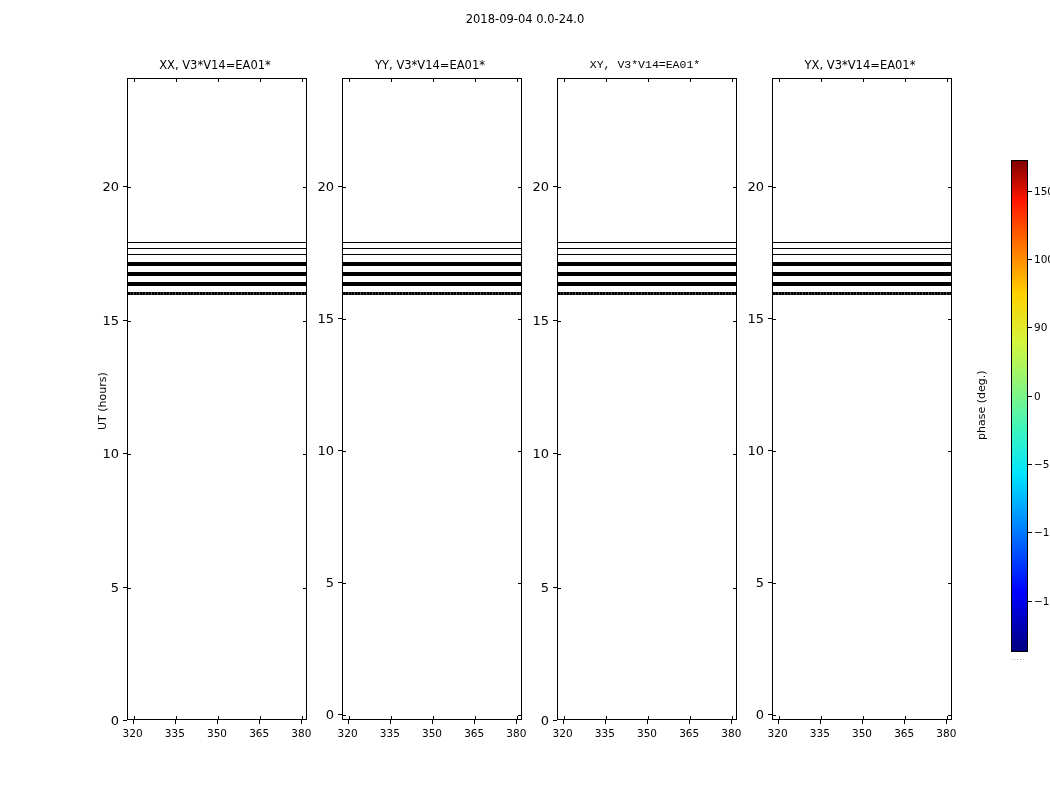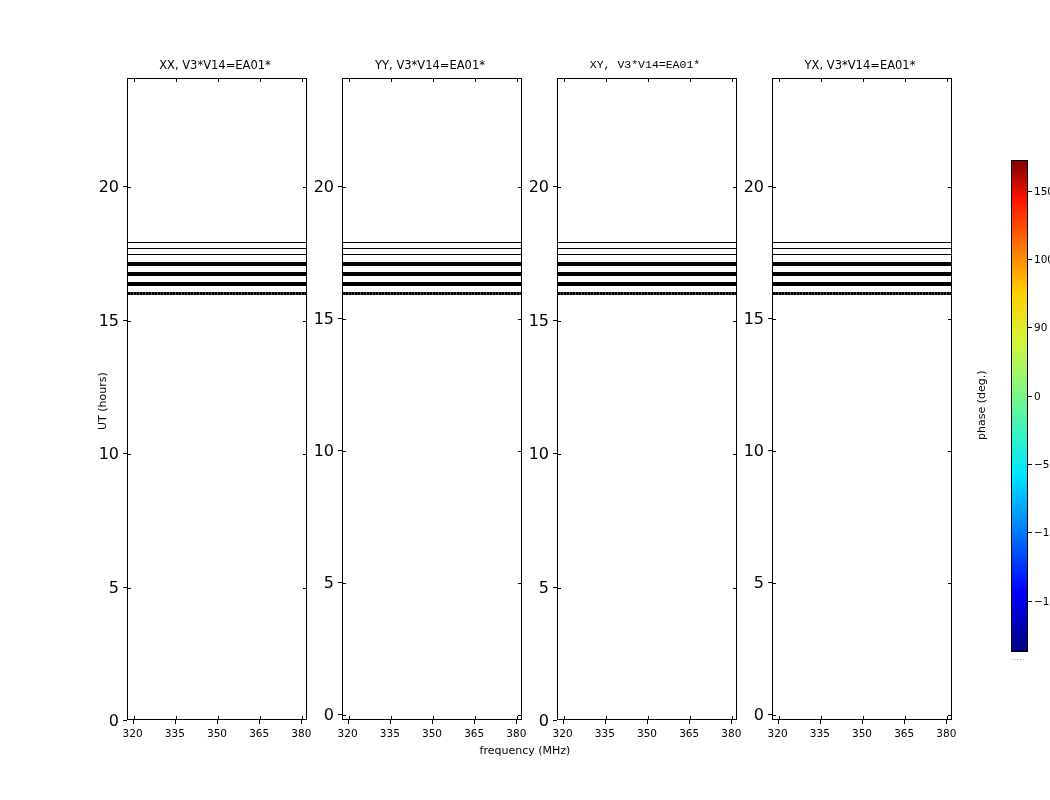--- a/index.html
+++ b/index.html
@@ -78,21 +78,21 @@
   }
   .ytick-right {
     position: absolute;
     right: 0px;
     width: 3px;
     height: 1px;
     background: #000;
   }
   .ylabel-txt {
     position: absolute;
-    font-size: 16px;
+    font-size: 13px;
     text-align: right;
     transform: translateY(-50%);
     white-space: nowrap;
   }
   .xtick {
     position: absolute;
     bottom: -4px;
     width: 1px;
     height: 4px;
     background: #000;
@@ -181,20 +181,21 @@
     font-size: 6px;
     color: #555;
     letter-spacing: 1px;
   }
 </style>
 </head>
 <body>
 
 <div id="figure">
 
+  <div class="suptitle">2018-09-04 0.0-24.0</div>
 
   <div class="panel-title" style="left:125px;">XX, V3*V14=EA01*</div>
   <div class="panel-title" style="left:340px;">YY, V3*V14=EA01*</div>
   <div class="panel-title" style="left:555px;font-family:Liberation Mono, monospace;">XY, V3*V14=EA01*</div>
   <div class="panel-title" style="left:770px;">YX, V3*V14=EA01*</div>
 
   <div class="panel" style="left:127px; width:180px;">
     <div class="band thin" style="top:163px;"></div>
     <div class="band thin" style="top:169px;"></div>
     <div class="band thin" style="top:175px;"></div>
@@ -390,21 +391,20 @@
   <div class="xtick" style="left:819.8px; top:720px; height:4px;"></div>
   <div class="xtick" style="left:862px;   top:720px; height:4px;"></div>
   <div class="xtick" style="left:904.2px; top:720px; height:4px;"></div>
   <div class="xtick" style="left:946.4px; top:720px; height:4px;"></div>
   <div class="xlabel-txt" style="left:777.6px; top:727px;">320</div>
   <div class="xlabel-txt" style="left:819.8px; top:727px;">335</div>
   <div class="xlabel-txt" style="left:862px;   top:727px;">350</div>
   <div class="xlabel-txt" style="left:904.2px; top:727px;">365</div>
   <div class="xlabel-txt" style="left:946.4px; top:727px;">380</div>
 
-  <div class="axis-xlabel" style="left:375px; top:744px; width:300px;">frequency (MHz)</div>
   <div class="axis-ylabel" style="left:96px; top:430px;">UT (hours)</div>
 
   <div id="cbar"></div>
   <div class="cbar-tick" style="top:191px;"></div>
   <div class="cbar-tick" style="top:259px;"></div>
   <div class="cbar-tick" style="top:327px;"></div>
   <div class="cbar-tick" style="top:396px;"></div>
   <div class="cbar-tick" style="top:464px;"></div>
   <div class="cbar-tick" style="top:532px;"></div>
   <div class="cbar-tick" style="top:601px;"></div>

